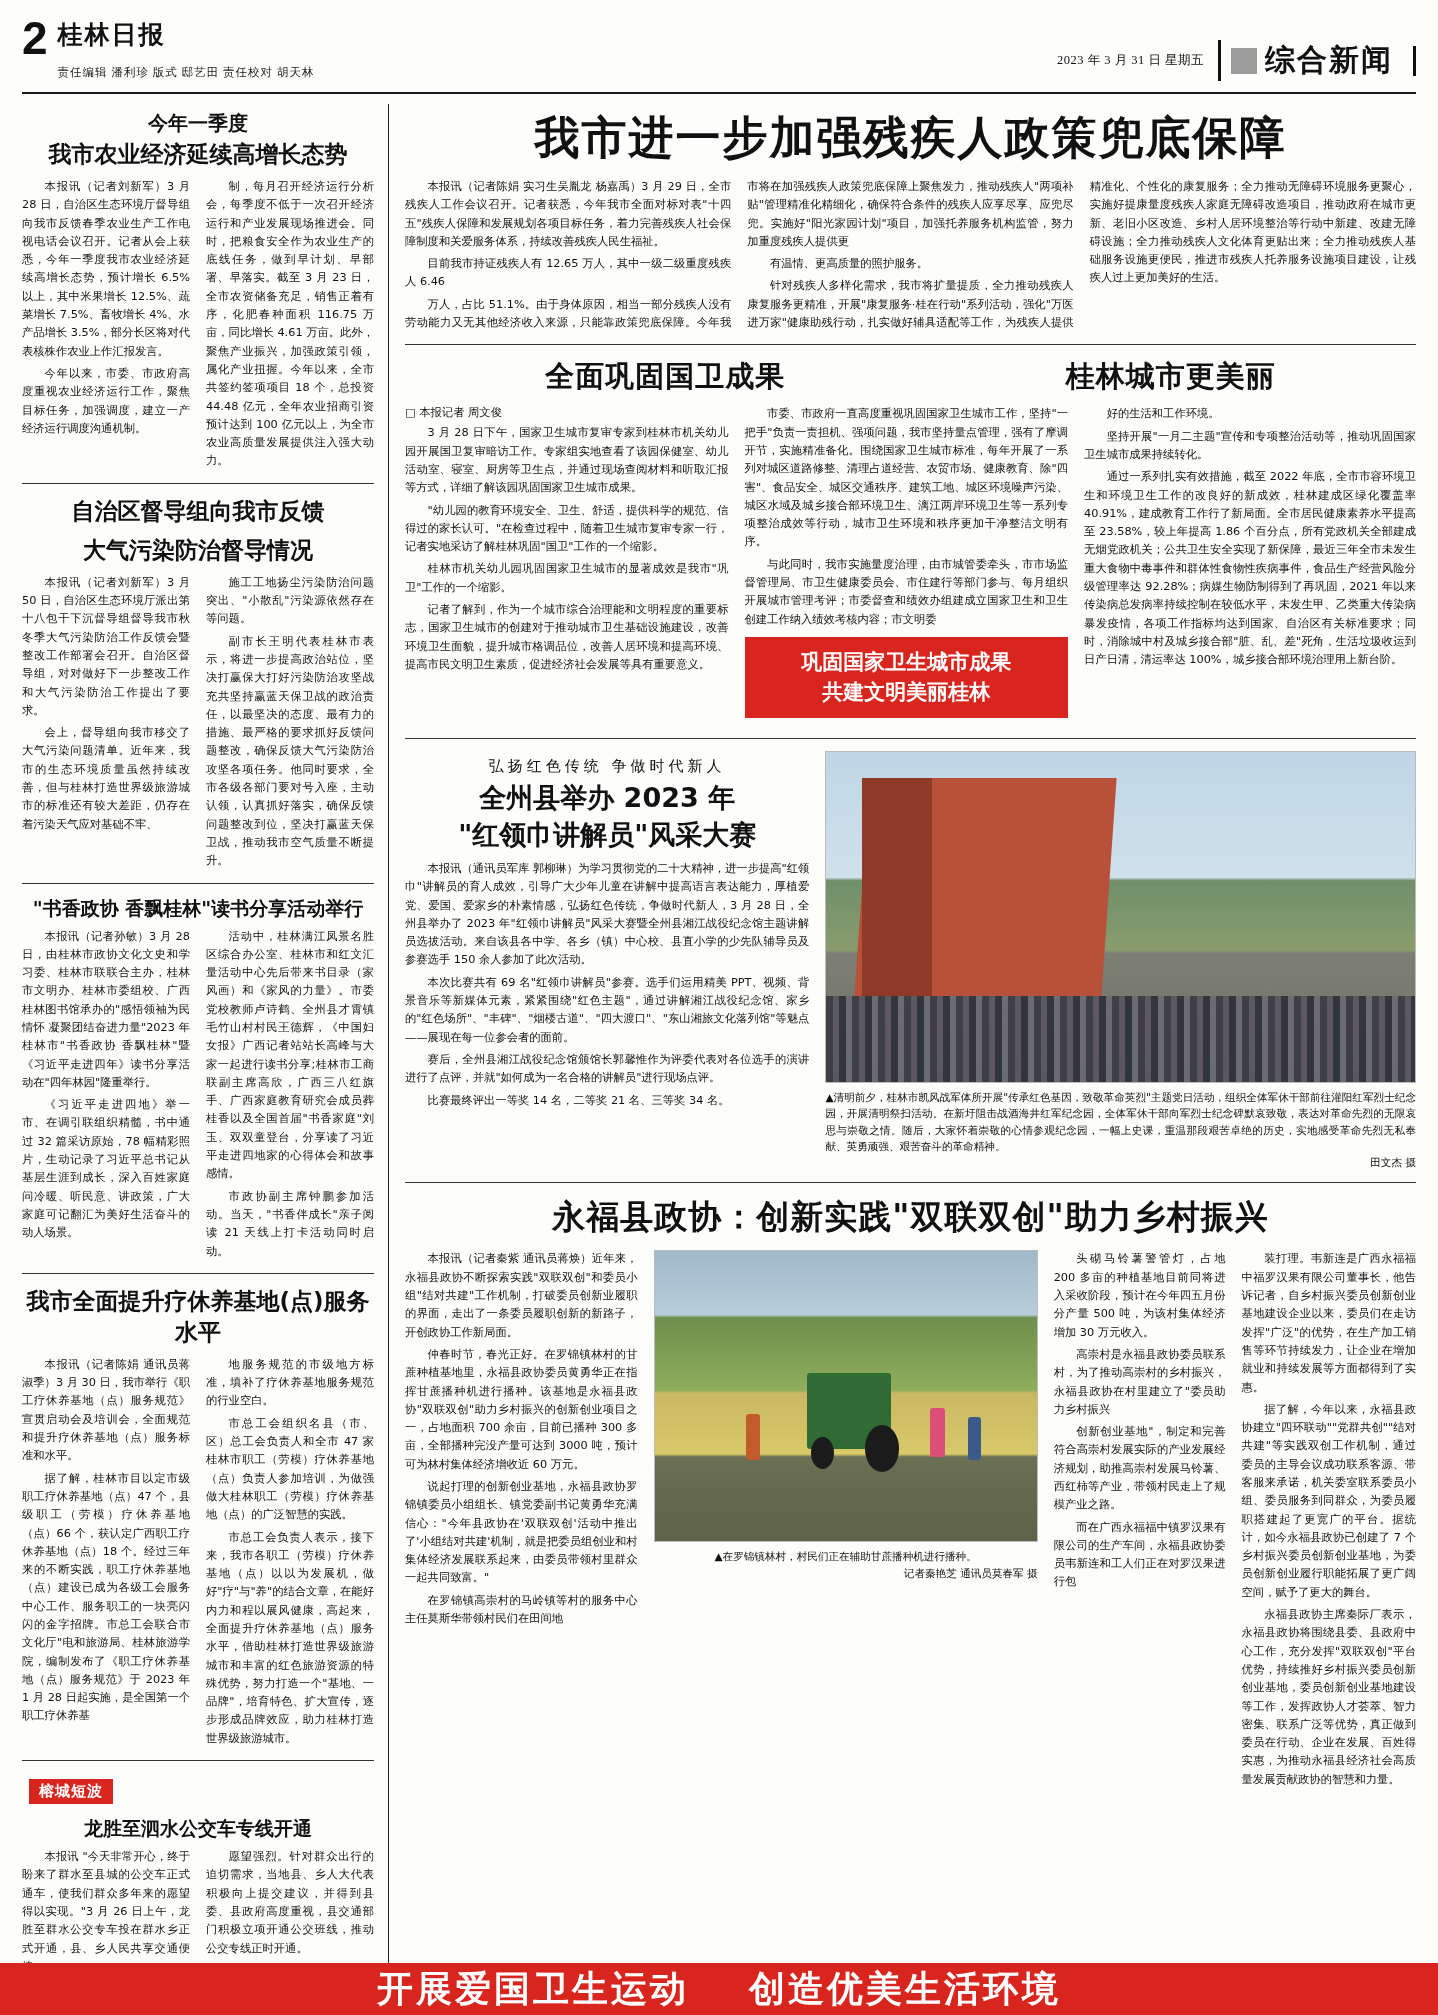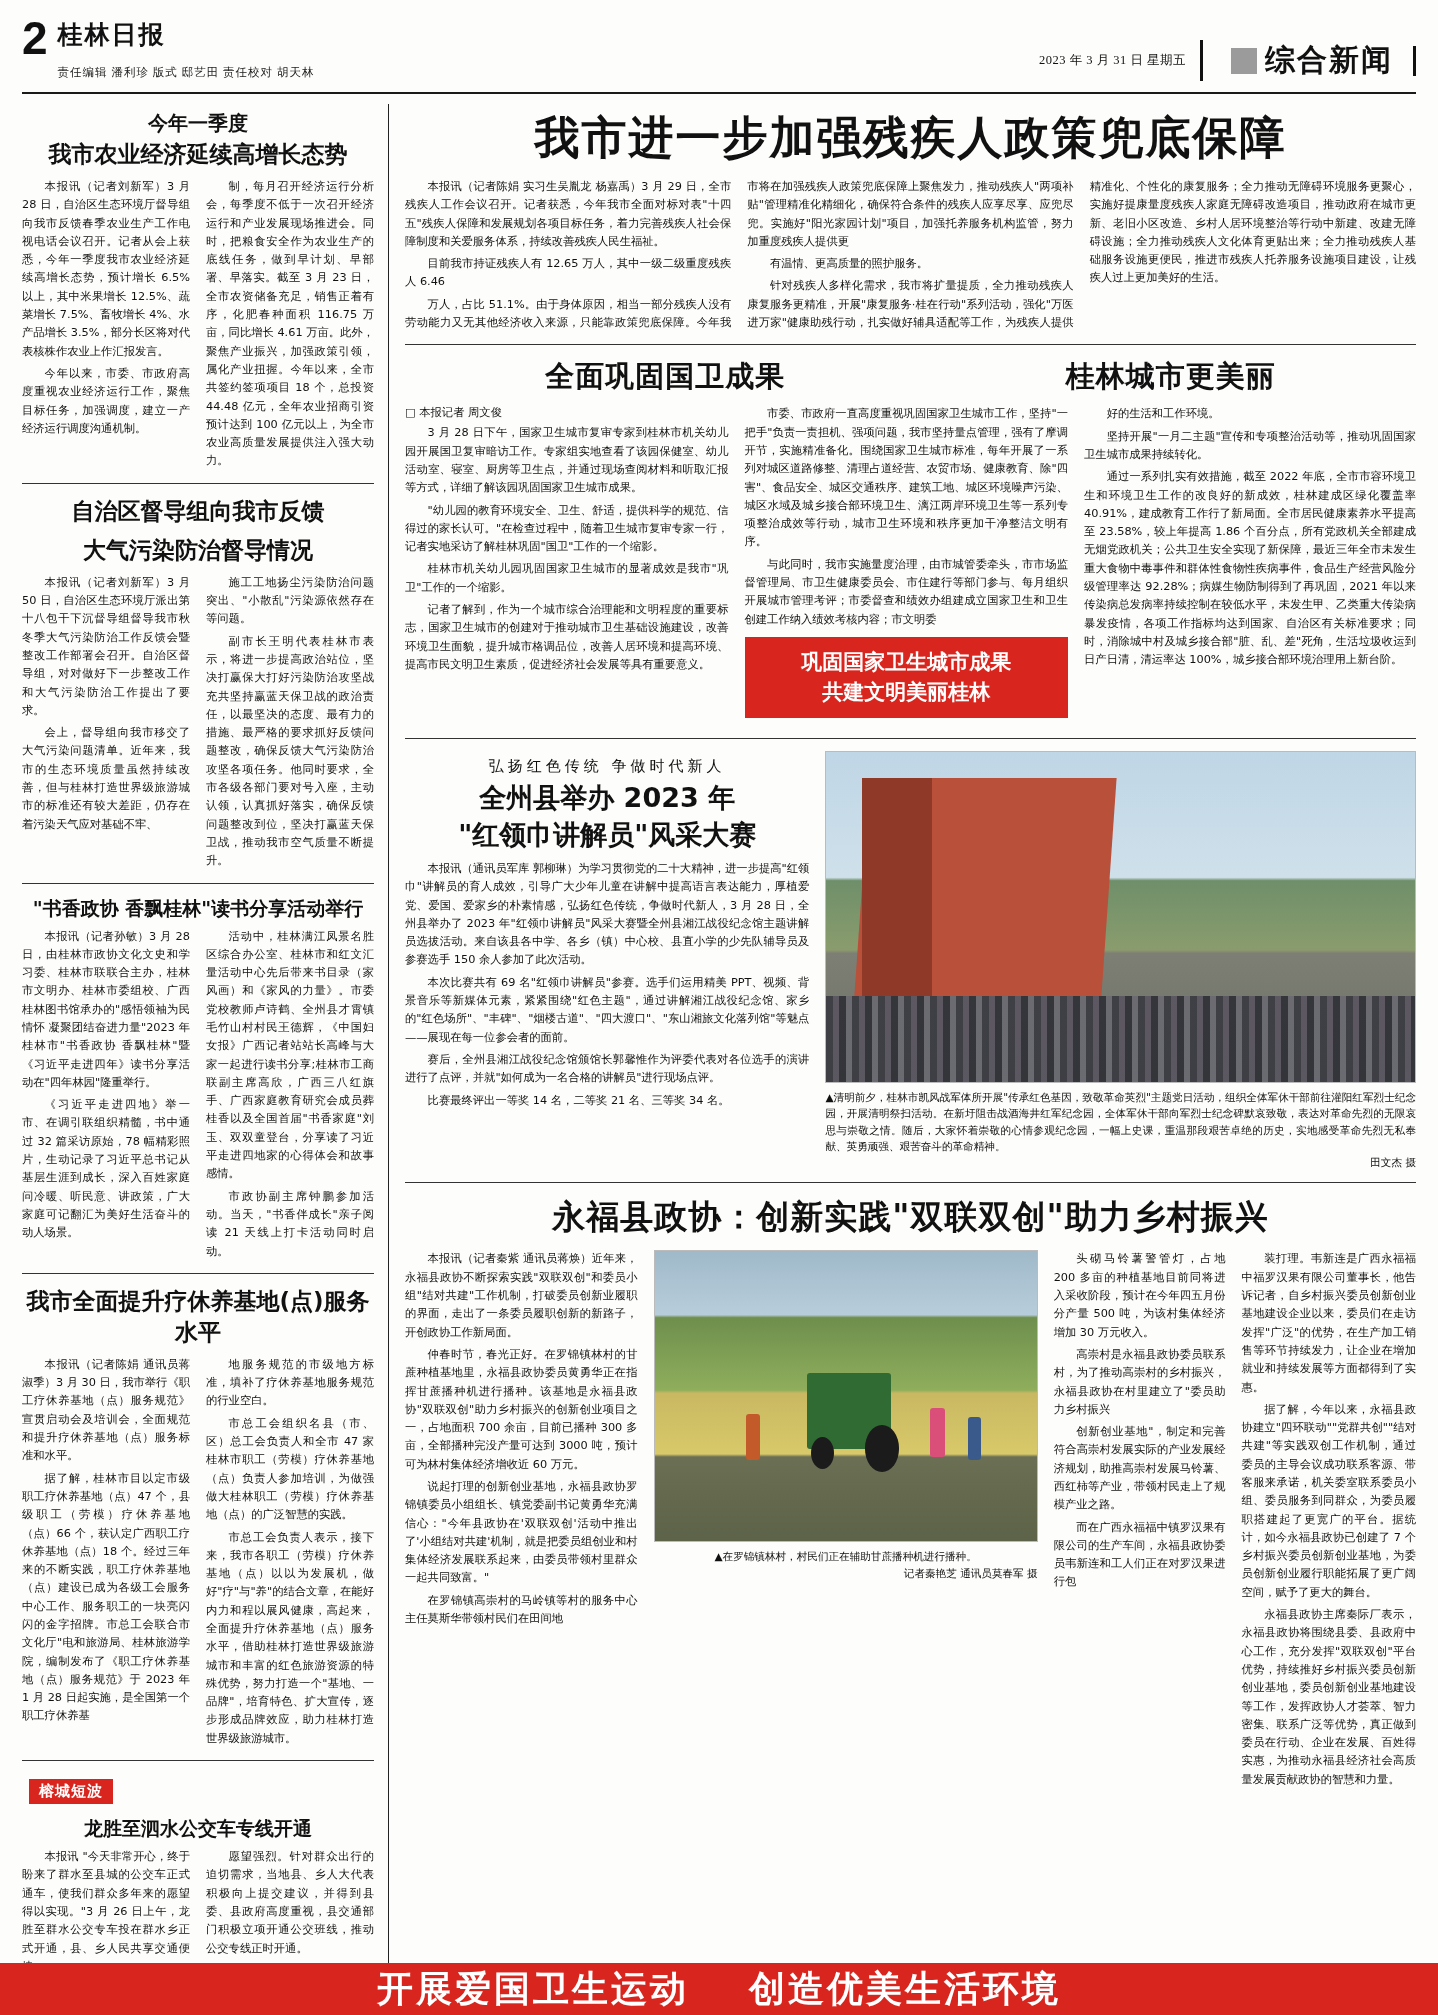--- a/index.html
+++ b/index.html
@@ -14,21 +14,21 @@
   .page { position:relative; width:1438px; height:2015px; box-sizing:border-box; padding:18px 22px 0 22px; }
 
   
   .masthead { display:flex; align-items:flex-start; height:68px; border-bottom:2px solid #1a1a1a; padding-bottom:6px; }
   .page-num { font-size:46px; font-weight:bold; font-family:"Liberation Sans", sans-serif; line-height:0.9; margin-right:10px; color:#111; }
   .mast-left { display:flex; flex-direction:column; }
   .paper-name { font-size:25px; font-weight:bold; letter-spacing:2px; font-family:"DejaVu Sans", sans-serif; color:#111; }
   .editors { font-size:11.5px; margin-top:14px; letter-spacing:1px; color:#222; white-space:nowrap; }
   .mast-right { margin-left:auto; display:flex; align-items:center; gap:14px; padding-top:22px; }
   .mast-date { font-size:12.5px; letter-spacing:0.5px; }
-  .section-wrap { display:flex; align-items:center; gap:8px; border-left:3px solid #111; padding-left:28px; }
+  .section-wrap { display:flex; align-items:center; gap:8px; border-left:3px solid #111; padding-left:10px; }
   .gray-block { width:26px; height:26px; background:#9b9b9b; }
   .section-title { font-size:30px; font-weight:bold; letter-spacing:2px; font-family:"DejaVu Sans", sans-serif; }
   .section-end { width:3px; height:30px; background:#111; margin-left:6px; }
 
   
   .content { display:flex; margin-top:10px; }
   .col-left { width:352px; flex:0 0 352px; padding-right:14px; border-right:1px solid #222; }
   .col-right { flex:1; padding-left:16px; }
   .rule { border:0; border-top:1px solid #333; margin:12px 0; }
 

